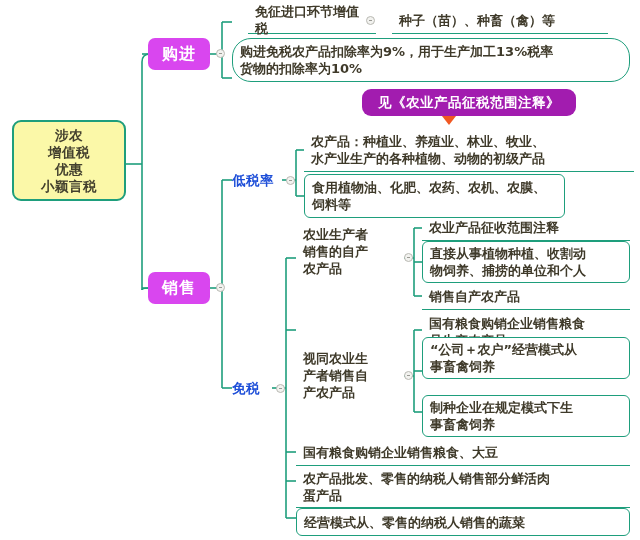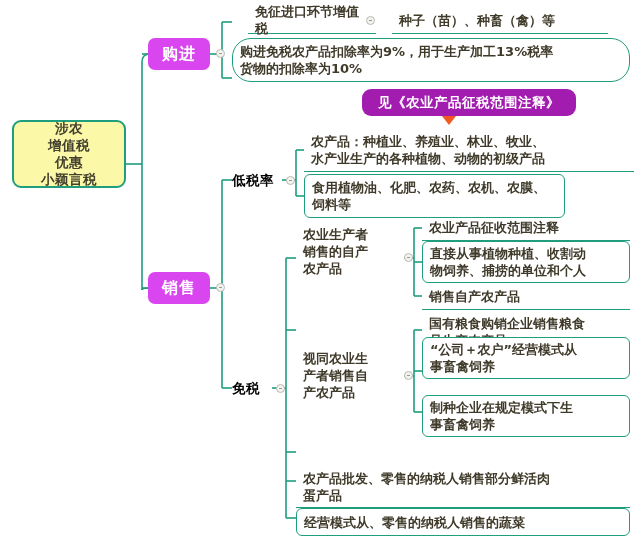--- a/index.html
+++ b/index.html
@@ -29,21 +29,21 @@
     height: 540px;
     pointer-events: none;
   }
 
   
   .root-node {
     position: absolute;
     left: 12px;
     top: 120px;
     width: 114px;
-    height: 68px;
+    height: 81px;
     background: #fbf8a8;
     border: 2px solid #1e9e7c;
     border-radius: 9px;
     box-sizing: border-box;
     display: flex;
     flex-direction: column;
     align-items: center;
     justify-content: center;
     font-weight: bold;
     font-size: 13.5px;
@@ -90,21 +90,21 @@
     border-radius: 6px;
     background: #ffffff;
   }
   .topic.noline { border-bottom: none; }
 
   
   .midlabel {
     position: absolute;
     font-size: 13.5px;
     font-weight: 600;
-    color: #000000;
+    color: #1d4ed8;
     letter-spacing: 0.5px;
     white-space: nowrap;
   }
 
   
   .toggle {
     position: absolute;
     width: 9px;
     height: 9px;
     border: 1px solid #b9b9b3;
@@ -295,20 +295,23 @@
   <div class="topic boxed" style="left:422px; top:337px; width:208px; height:42px;">
     <span>“公司＋农户”经营模式从
 事畜禽饲养</span>
   </div>
 
   <div class="topic boxed" style="left:422px; top:395px; width:208px; height:42px;">
     <span>制种企业在规定模式下生
 事畜禽饲养</span>
   </div>
 
+  <div class="topic" style="left:296px; top:440px; width:334px; height:26px;">
+    <span>国有粮食购销企业销售粮食、大豆</span>
+  </div>
 
   <div class="topic" style="left:296px; top:466px; width:334px; height:42px;">
     <span>农产品批发、零售的纳税人销售部分鲜活肉
 蛋产品</span>
   </div>
 
   <div class="topic boxed" style="left:296px; top:508px; width:334px; height:28px;">
     <span>经营模式从、零售的纳税人销售的蔬菜</span>
   </div>
 

